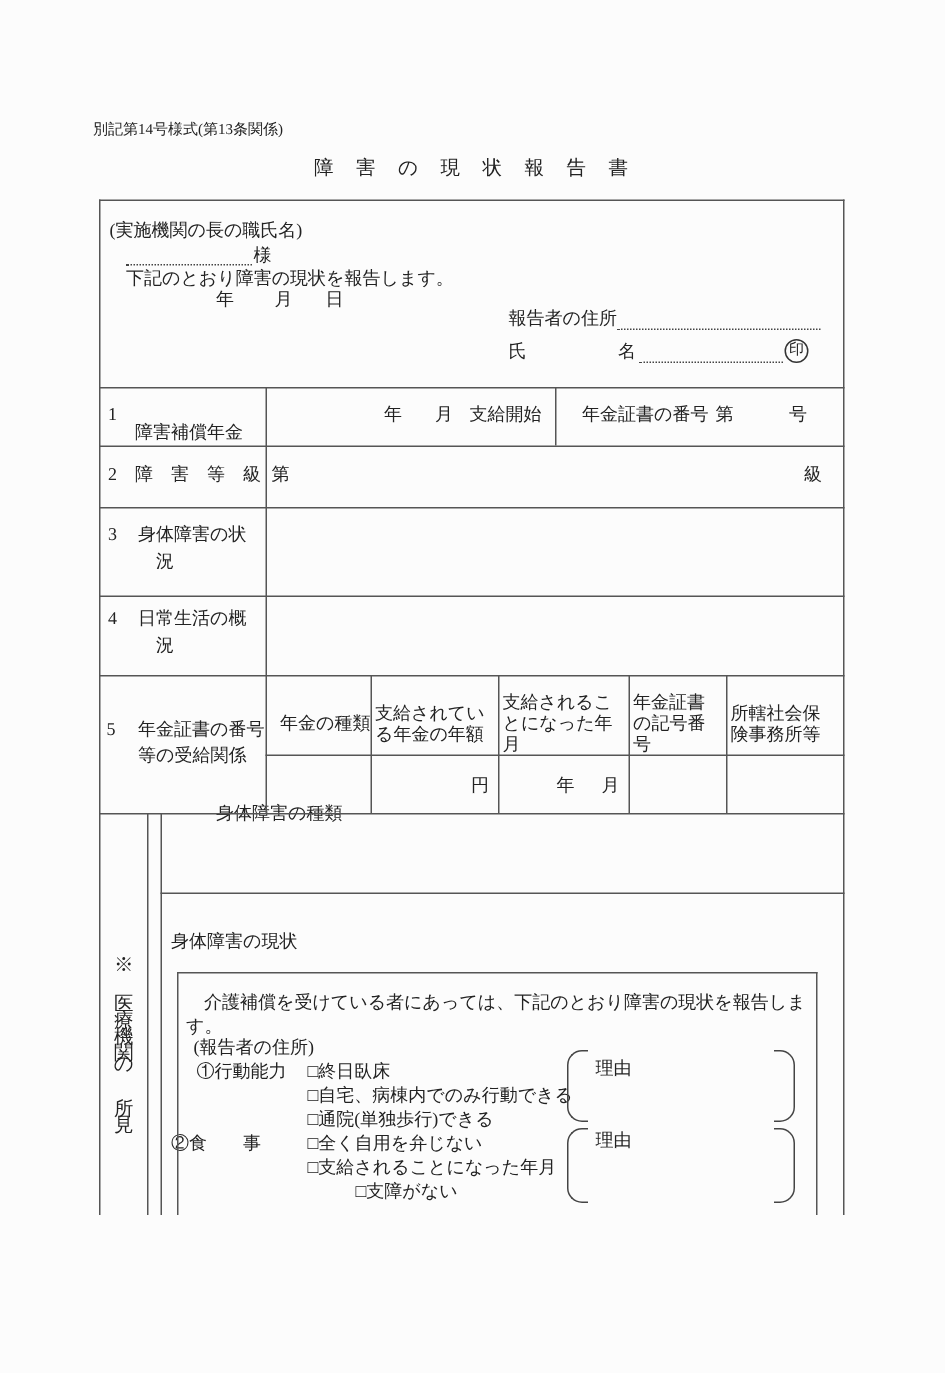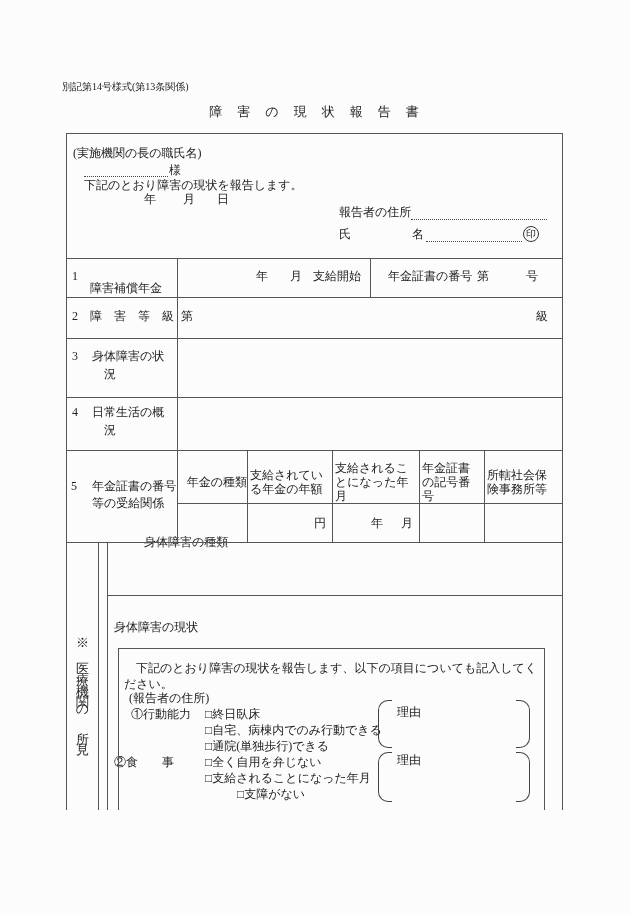--- a/index.html
+++ b/index.html
@@ -90,21 +90,21 @@
   <div class="t wrap" style="left:422px;top:461px;width:56px;">年金証書の記号番号</div>
   <div class="t wrap" style="left:487px;top:468px;width:70px;">所轄社会保険事務所等</div>
   <div class="t" style="left:250px;top:517px;width:76px;text-align:right;">円</div>
   <div class="t" style="left:371px;top:517px;">年</div>
   <div class="t" style="left:401px;top:517px;">月</div>
 
   <div class="vertical">※医療機関の所見</div>
   <div class="t" style="left:114px;top:536px;margin-left:30px;">身体障害の種類</div>
   <div class="t" style="left:114px;top:621px;">身体障害の現状</div>
 
-  <div class="para">下記のとおり障害の現状を報告します、以下の項目についても記入してください。</div>
+  <div class="para">介護補償を受けている者にあっては、下記のとおり障害の現状を報告します。</div>
   <div class="t" style="left:129px;top:692px;">(報告者の住所)</div>
 
   <div class="t" style="left:131px;top:708px;">①行動能力</div>
   <div class="t" style="left:205px;top:708px;">□終日臥床</div>
   <div class="t" style="left:205px;top:724px;">□自宅、病棟内でのみ行動できる</div>
   <div class="t" style="left:205px;top:740px;">□通院(単独歩行)できる</div>
   <div class="t" style="left:397px;top:706px;">理由</div>
 
   <div class="t" style="left:114px;top:756px;">②食　　事</div>
   <div class="t" style="left:205px;top:756px;">□全く自用を弁じない</div>

